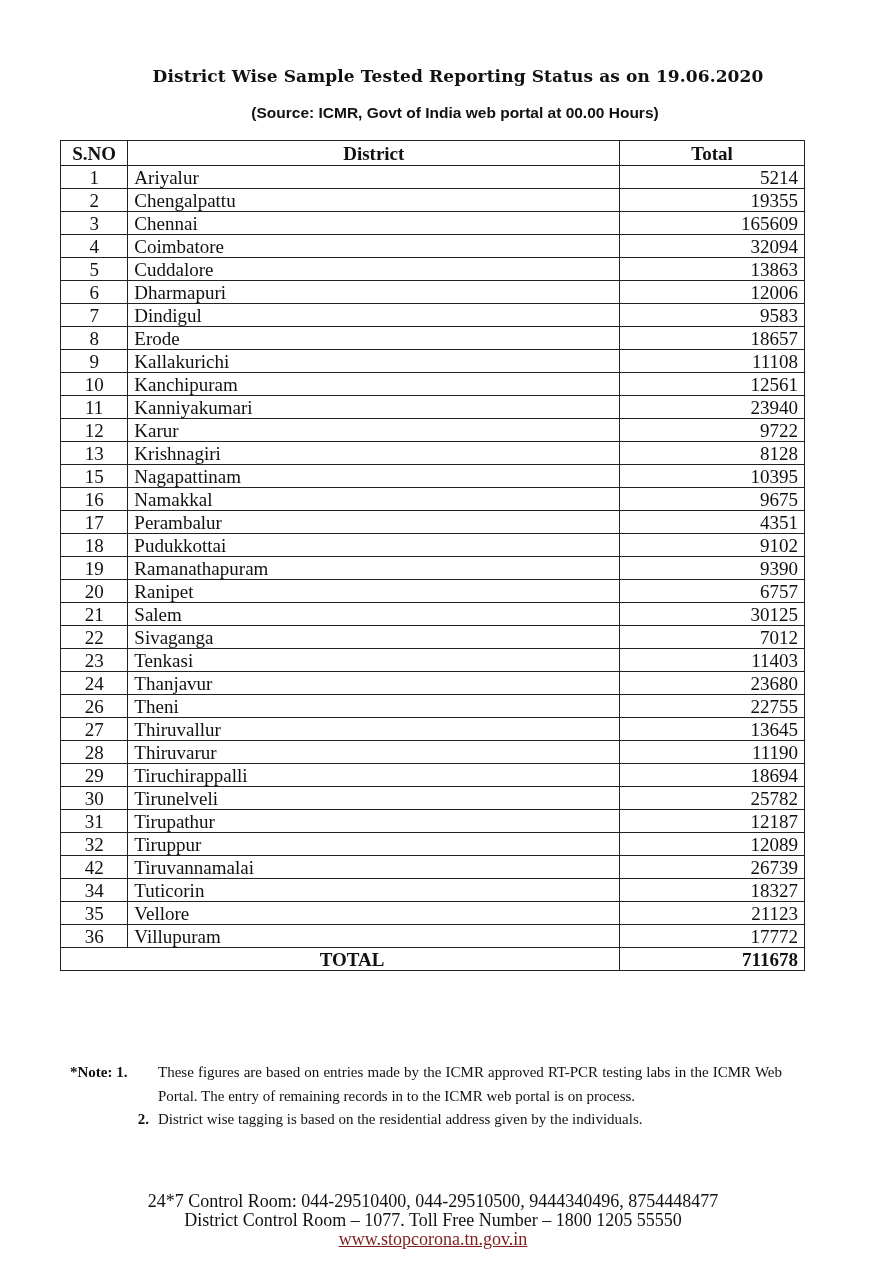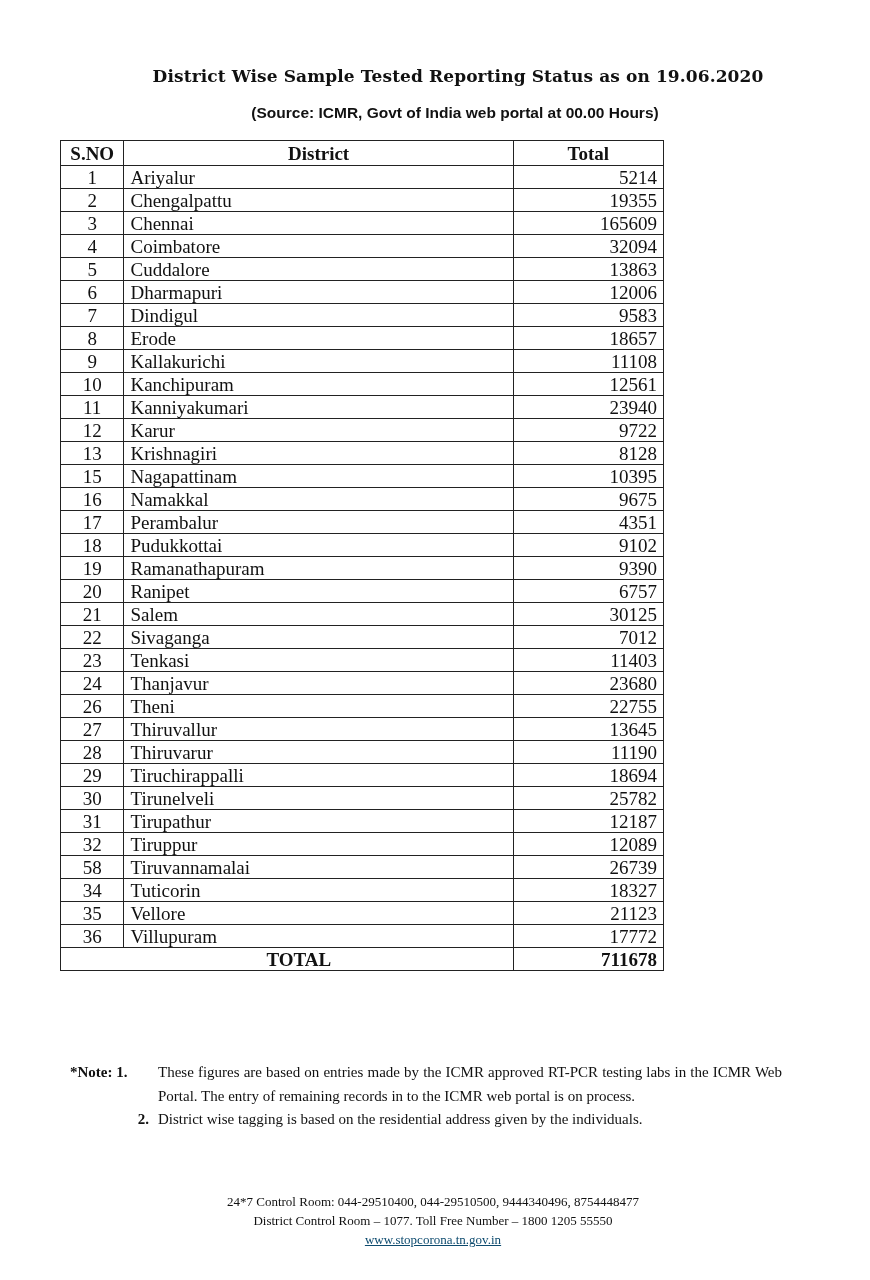--- a/index.html
+++ b/index.html
@@ -11,21 +11,21 @@
       position: absolute; top: 66px; left: 0; width: 870px; text-align: center;
       font-family: "DejaVu Serif", serif; font-weight: bold; font-size: 17px;
       letter-spacing: 0.1px;
       padding-left: 23px;
     }
     .subtitle {
       position: absolute; top: 104px; left: 0; width: 870px; text-align: center;
       font-family: "Liberation Sans", sans-serif; font-weight: bold; font-size: 15.5px; padding-left: 20px;
     }
     table.report {
-      position: absolute; top: 140px; left: 60px; width: 604px;
+      position: absolute; top: 140px; left: 60px; width: 745px;
       border-collapse: collapse; font-family: "Liberation Serif", serif;
     }
     table.report td, table.report th {
       border: 1px solid #222; padding: 0 6px; height: 22px; line-height: 21px;
       font-size: 19px; font-weight: normal;
     }
     table.report th { font-weight: bold; height: 24px; font-size: 19px; }
     col.c-sno { width: 66px; }
     col.c-dist { width: 482px; }
     col.c-total { width: 181px; }
@@ -37,23 +37,23 @@
     .notes {
       position: absolute; top: 1061px; left: 70px; width: 712px;
       font-family: "Liberation Serif", serif; font-size: 15px; line-height: 23.5px;
     }
     .note-row { display: flex; }
     .note-prefix { width: 88px; flex: none; font-weight: bold; white-space: nowrap; }
     .note-prefix.indent { text-align: right; padding-right: 9px; box-sizing: border-box; }
     .note-text { text-align: justify; flex: 1; }
     .footer {
       position: absolute; top: 1192px; left: 0; width: 866px; text-align: center;
-      font-family: "Liberation Serif", serif; font-size: 13px; line-height: 19px;
-    }
-    .footer a { color: #0c4a6e; text-decoration: underline; }
+      font-family: "Liberation Serif", serif; font-size: 18px; line-height: 19px;
+    }
+    .footer a { color: #7f1d1d; text-decoration: underline; }
   </style>
 </head>
 <body>
 
 <div class="title">District Wise Sample Tested Reporting Status as on 19.06.2020</div>
 <div class="subtitle">(Source: ICMR, Govt of India web portal at 00.00 Hours)</div>
 
 <table class="report">
   <colgroup>
       <col class="c-sno">
@@ -212,21 +212,21 @@
         <td class="sno">31</td>
         <td class="dist">Tirupathur</td>
         <td class="total">12187</td>
       </tr>
       <tr>
         <td class="sno">32</td>
         <td class="dist">Tiruppur</td>
         <td class="total">12089</td>
       </tr>
       <tr>
-        <td class="sno">58</td>
+        <td class="sno">42</td>
         <td class="dist">Tiruvannamalai</td>
         <td class="total">26739</td>
       </tr>
       <tr>
         <td class="sno">34</td>
         <td class="dist">Tuticorin</td>
         <td class="total">18327</td>
       </tr>
       <tr>
         <td class="sno">35</td>

